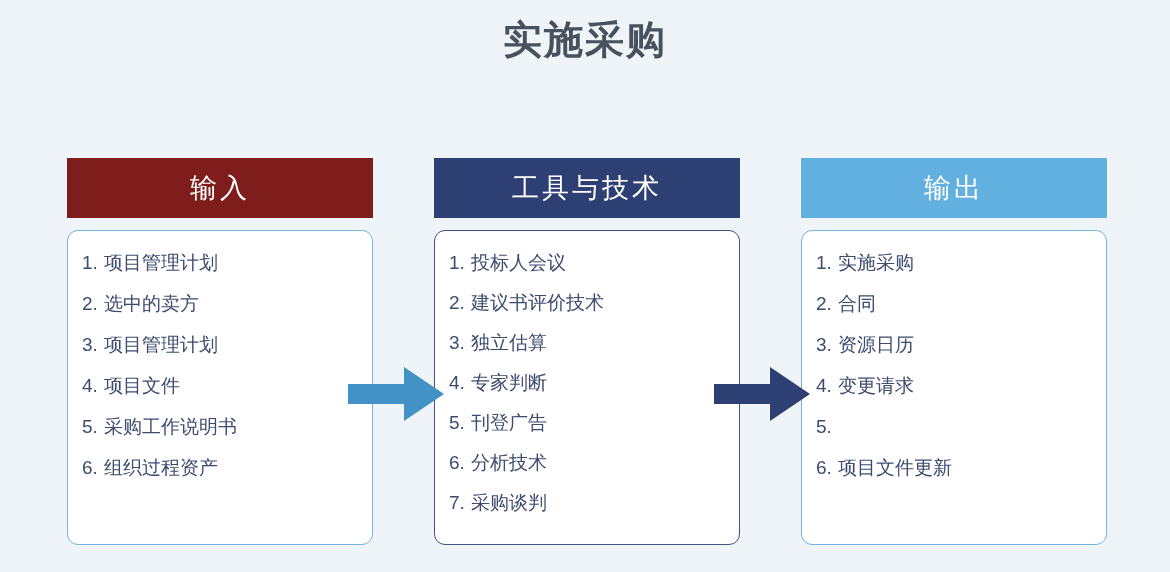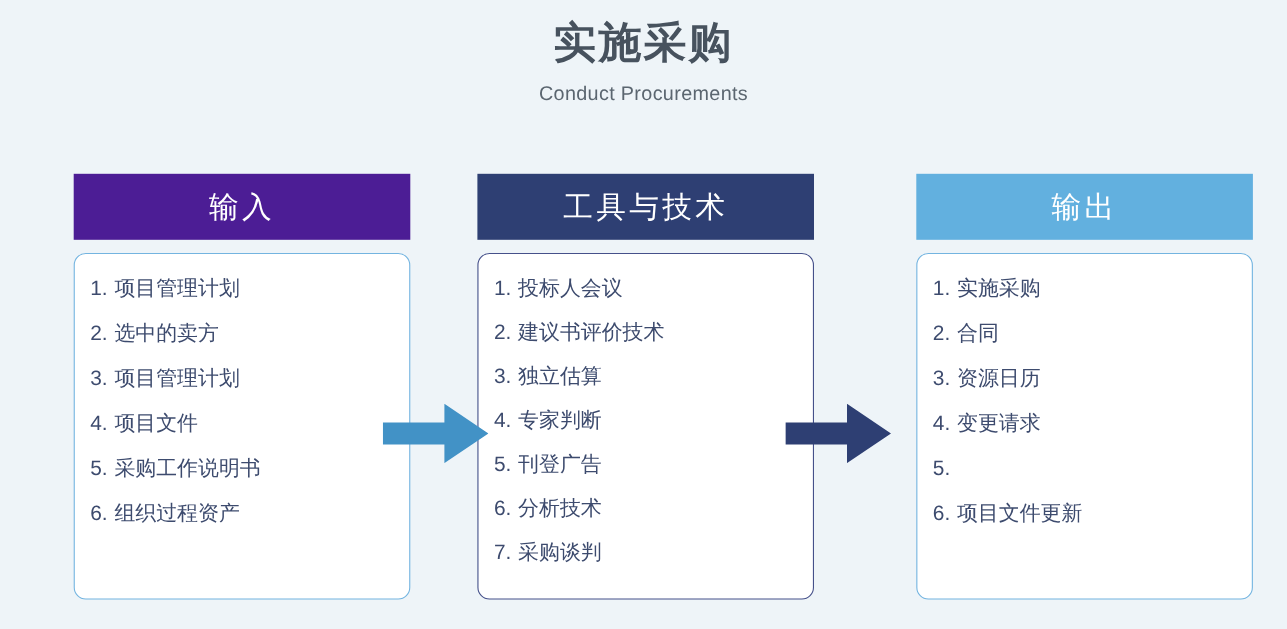--- a/index.html
+++ b/index.html
@@ -46,32 +46,32 @@
     width: 1170px;
     height: 400px;
   }
   .column {
     position: absolute;
     top: 0;
     width: 306px;
   }
   .col-inputs  { left: 67px; }
   .col-tools   { left: 434px; }
-  .col-outputs { left: 801px; margin-left: 32px; }
+  .col-outputs { left: 801px; }
 
   .col-header {
     height: 60px;
     display: flex;
     align-items: center;
     justify-content: center;
     color: #ffffff;
     font-size: 27px;
     letter-spacing: 3px;
   }
-  .col-header.inputs  { background: #4c1d95; font-family: Liberation Serif, serif; }
+  .col-header.inputs  { background: #7f1d1d; font-family: Liberation Serif, serif; }
   .col-header.tools   { background: #2e3f73; text-align: center; }
   .col-header.outputs { background: #62b0df; }
 
   .col-card {
     margin-top: 12px;
     height: 315px;
     background: #ffffff;
     border-radius: 11px;
     box-sizing: border-box;
     padding: 22px 0 0 14px;
@@ -111,21 +111,20 @@
   }
   .arrow svg { display: block; width: 96px; height: 54px; }
   .arrow-1 { left: 348px; top: 367px; }
   .arrow-2 { left: 714px; top: 367px; }
 </style>
 </head>
 <body>
 
 <div class="title-block">
   <div class="title-cn">实施采购</div>
-  <div class="title-en">Conduct Procurements</div>
 </div>
 
 <div class="columns">
 
   <div class="column col-inputs">
     <div class="col-header inputs">
       <span>输入</span>
     </div>
     <div class="col-card inputs">
       <ul class="item-list list-inputs">

